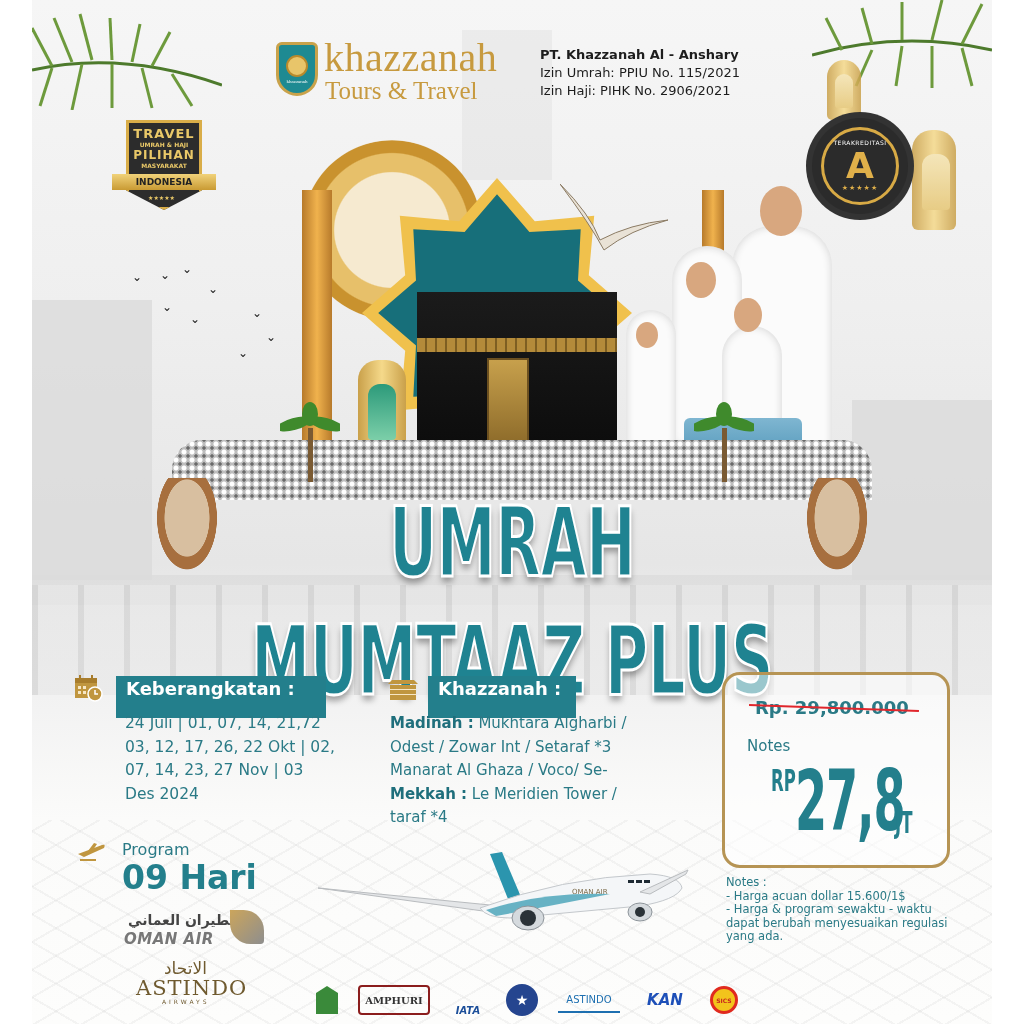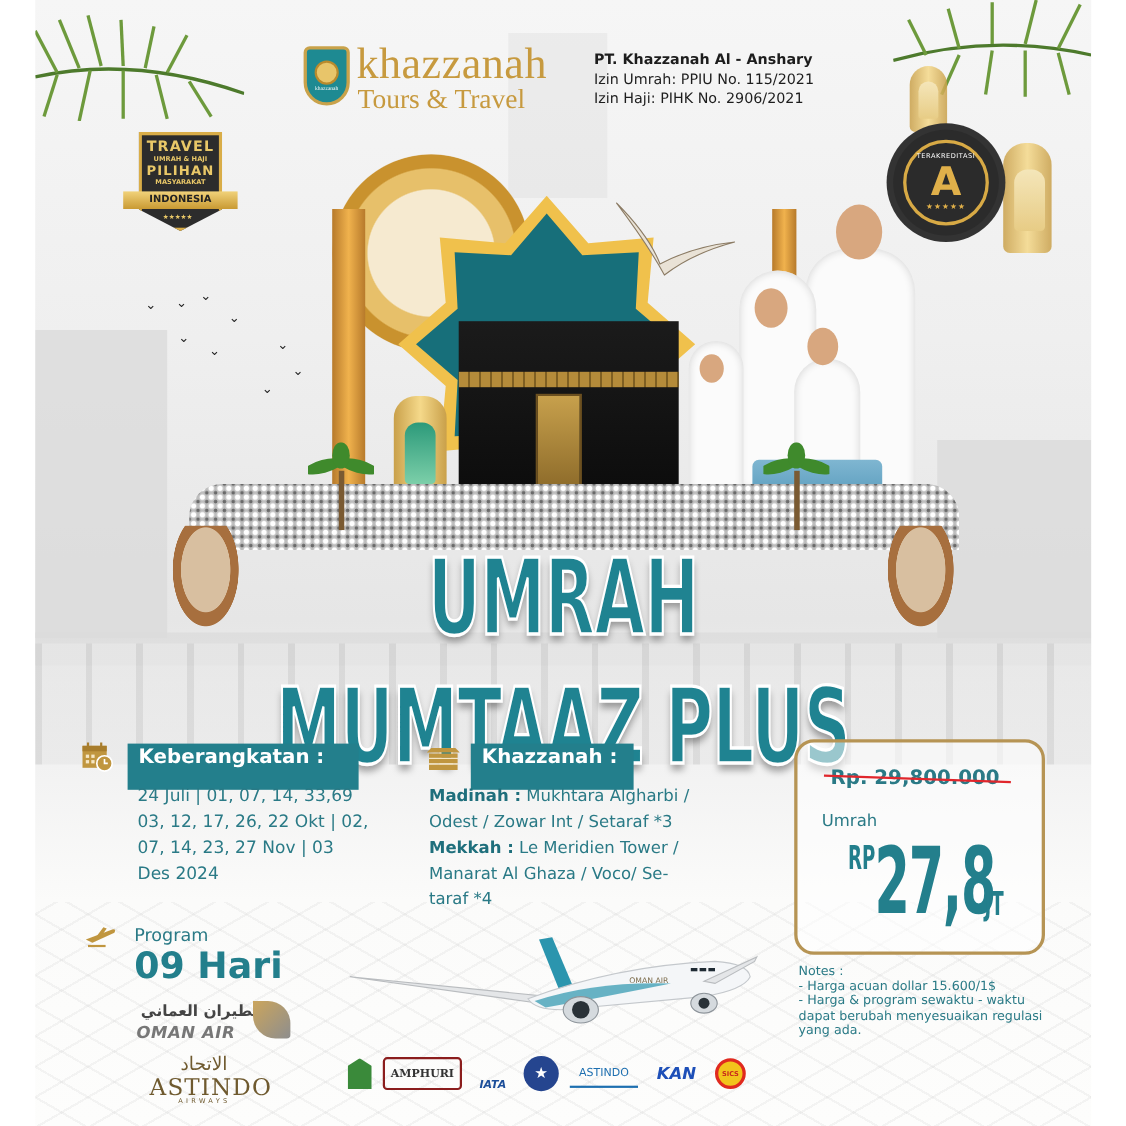--- a/index.html
+++ b/index.html
@@ -81,21 +81,21 @@
   .notes .nt{font-weight:normal}
   .program-lbl{left:90px;top:840px;font-size:16px;color:#2a7a86}
   .program-val{left:90px;top:858px;font-size:33px;font-weight:bold;color:#237f8c}
   .oman-ar{left:96px;top:912px;font-size:14px;color:#444;font-weight:bold}
   .oman-en{left:92px;top:930px;font-size:15px;color:#777;font-weight:bold;font-style:italic;letter-spacing:.5px}
   .oman-logo{left:198px;top:910px;width:34px;height:34px;border-radius:0 60% 10% 60%;background:linear-gradient(135deg,#cba55c,#8e8e8e)}
   .etihad-ar{left:132px;top:958px;font-size:17px;color:#6f5a2f}
   .etihad-en{left:104px;top:976px;font-family:"DejaVu Serif",serif;font-size:21px;color:#6f5a2f;letter-spacing:1px}
   .etihad-sub{left:130px;top:998px;font-size:6px;color:#6f5a2f;letter-spacing:3px}
   .plane{left:278px;top:848px;width:380px;height:86px}
-  .partners{left:284px;top:956px;height:40px;display:flex;align-items:center;gap:10px}
+  .partners{left:284px;top:980px;height:40px;display:flex;align-items:center;gap:20px}
   .partner{display:flex;align-items:center;justify-content:center;font-size:10px;font-weight:bold}
 </style>
 </head>
 <body>
 
 <div class="poster">
 
   <div class="city" style="left:0;top:300px;width:120px;height:280px"></div>
   <div class="city" style="left:820px;top:400px;width:140px;height:180px"></div>
   <div class="city" style="left:430px;top:30px;width:90px;height:150px;opacity:.35"></div>
@@ -246,21 +246,21 @@
         <rect x="4" y="12" width="3" height="3"></rect>
         <rect x="9" y="12" width="3" height="3"></rect>
         <rect x="4" y="17" width="3" height="3"></rect>
         <rect x="9" y="17" width="3" height="3"></rect>
       </g>
     <circle cx="21" cy="20" r="7" fill="#c0963f" stroke="#fff" stroke-width="1.5"></circle>
       <path d="M21 16 V20 H24" stroke="#fff" stroke-width="1.5" fill="none"></path>
   </svg>
   <div class="hdr-bar" style="left:84px;top:676px;width:210px">Keberangkatan :</div>
   <div class="body-text" style="left:93px;top:712px;width:280px">
-    <div>24 Juli | 01, 07, 14, 33,69</div>
+    <div>24 Juli | 01, 07, 14, 21,72</div>
     <div>03, 12, 17, 26, 22 Okt | 02,</div>
     <div>07, 14, 23, 27 Nov | 03</div>
     <div>Des 2024</div>
   </div>
 
   <svg class="abs" style="left:356px;top:674px" width="30" height="28" viewBox="0 0 30 28">
     <polygon points="4,6 26,6 30,10 0,10" fill="#c0963f"></polygon>
     <g fill="#c0963f">
         <rect x="2" y="11" width="26" height="4"></rect>
         <rect x="2" y="16" width="26" height="4"></rect>
@@ -268,29 +268,29 @@
       </g>
     <g fill="#f6e6c4">
         <rect x="2" y="15" width="26" height="1"></rect>
         <rect x="2" y="20" width="26" height="1"></rect>
       </g>
   </svg>
   <div class="hdr-bar" style="left:396px;top:676px;width:148px">Khazzanah :</div>
   <div class="body-text acc" style="left:358px;top:712px;width:320px;font-size:15px">
     <div><b>Madinah :</b><span> Mukhtara Algharbi /</span></div>
     <div>Odest / Zowar Int / Setaraf *3</div>
+    <div>Manarat Al Ghaza / Voco/ Se-</div>
     <div><b>Mekkah  :</b><span> Le Meridien Tower /</span></div>
-    <div>Manarat Al Ghaza / Voco/ Se-</div>
     <div>taraf *4</div>
   </div>
 
   <div class="abs price-box">
     <div class="old-price">Rp. 29,800.000</div>
     <div class="strike"></div>
-    <div class="only">Umrah</div>
+    <div class="only">Notes</div>
     <div class="rp">RP</div>
     <div class="amount">27,8</div>
     <div class="jt">JT</div>
   </div>
 
   <div class="abs notes">
     <div class="nt">Notes :</div>
     <div>- Harga acuan dollar 15.600/1$</div>
     <div>- Harga &amp; program sewaktu - waktu</div>
     <div>dapat berubah menyesuaikan regulasi</div>

